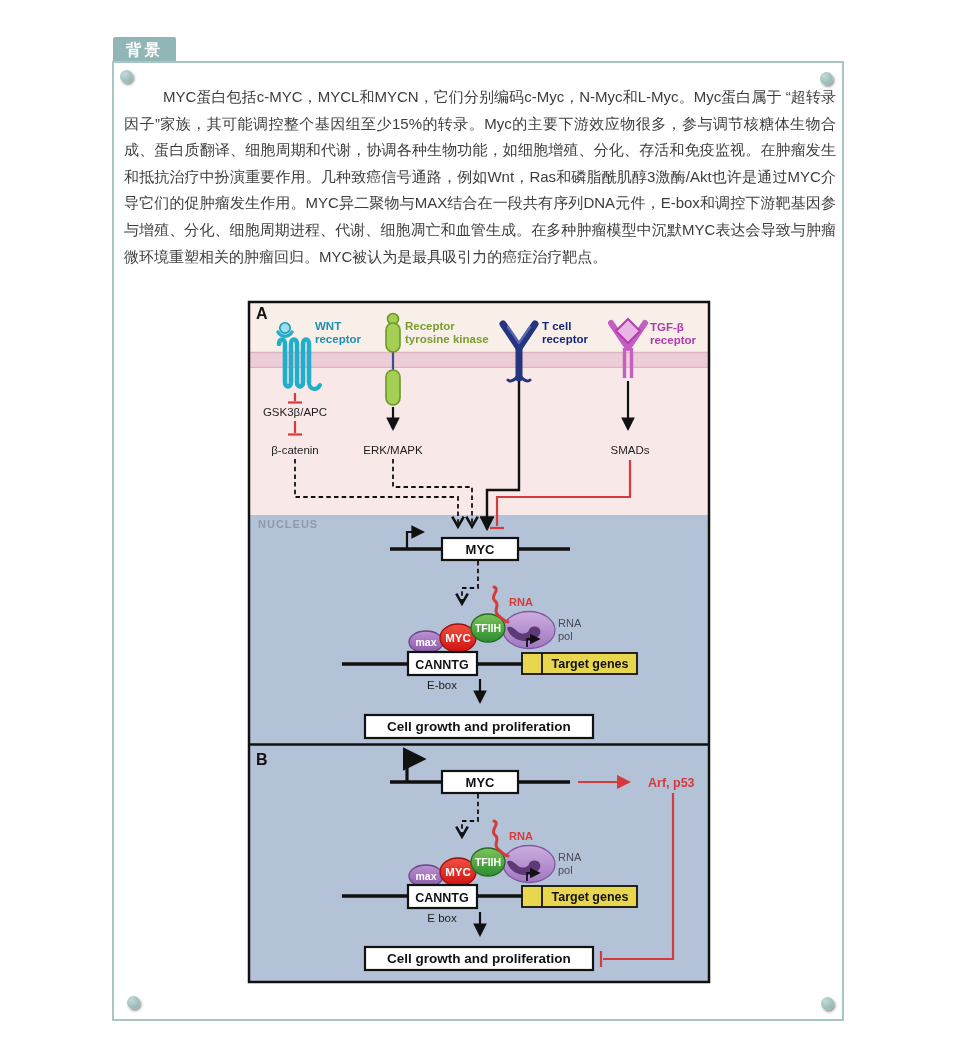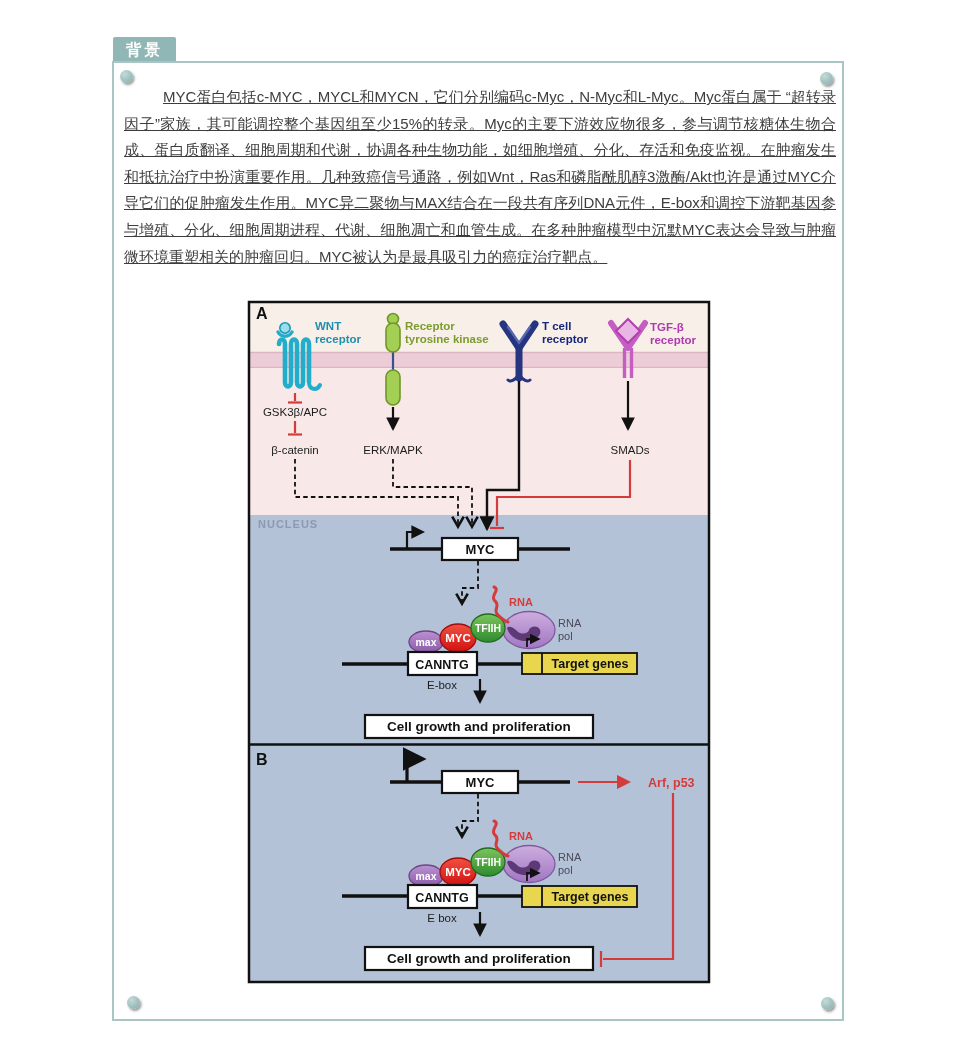--- a/index.html
+++ b/index.html
@@ -10,21 +10,21 @@
        padding:0 13px;letter-spacing:3px;border-radius:2px 2px 0 0;}
   .panel{position:absolute;left:112px;top:61px;width:732px;height:960px;
          border:2px solid #a9c6c5;background:#fff;box-sizing:border-box;}
   .pin{position:absolute;width:13px;height:13px;border-radius:50%;
        background:radial-gradient(circle at 35% 30%,#c4dad8,#82abaa);
        box-shadow:1.5px 2px 2.5px rgba(70,70,70,.55);}
   .pin-tl{left:120px;top:70px;}  .pin-tr{left:820px;top:72px;}
   .pin-bl{left:127px;top:996px;} .pin-br{left:821px;top:997px;}
   .para{position:absolute;left:124px;top:84px;width:712px;margin:0;
         font-size:15px;line-height:26.6px;color:#3d3d3d;
-        text-align:justify;text-indent:2.6em;text-decoration:underline;}
+        text-align:justify;text-indent:2.6em;}
   .fig{position:absolute;left:245px;top:298px;}
   
   text{font-family:"Liberation Sans","DejaVu Sans",sans-serif;}
   .lblAB{font-size:16px;font-weight:bold;fill:#111;}
   .rcpt{font-size:11.5px;font-weight:bold;}
   .node{font-size:11.5px;fill:#1d1d1d;}
   .nuc{font-size:11px;font-weight:bold;fill:#8c99b2;letter-spacing:1px;}
   .gene{font-size:13px;font-weight:bold;fill:#111;}
   .prot{font-weight:bold;fill:#fff;}
   .seq{font-size:12.5px;font-weight:bold;fill:#111;}

